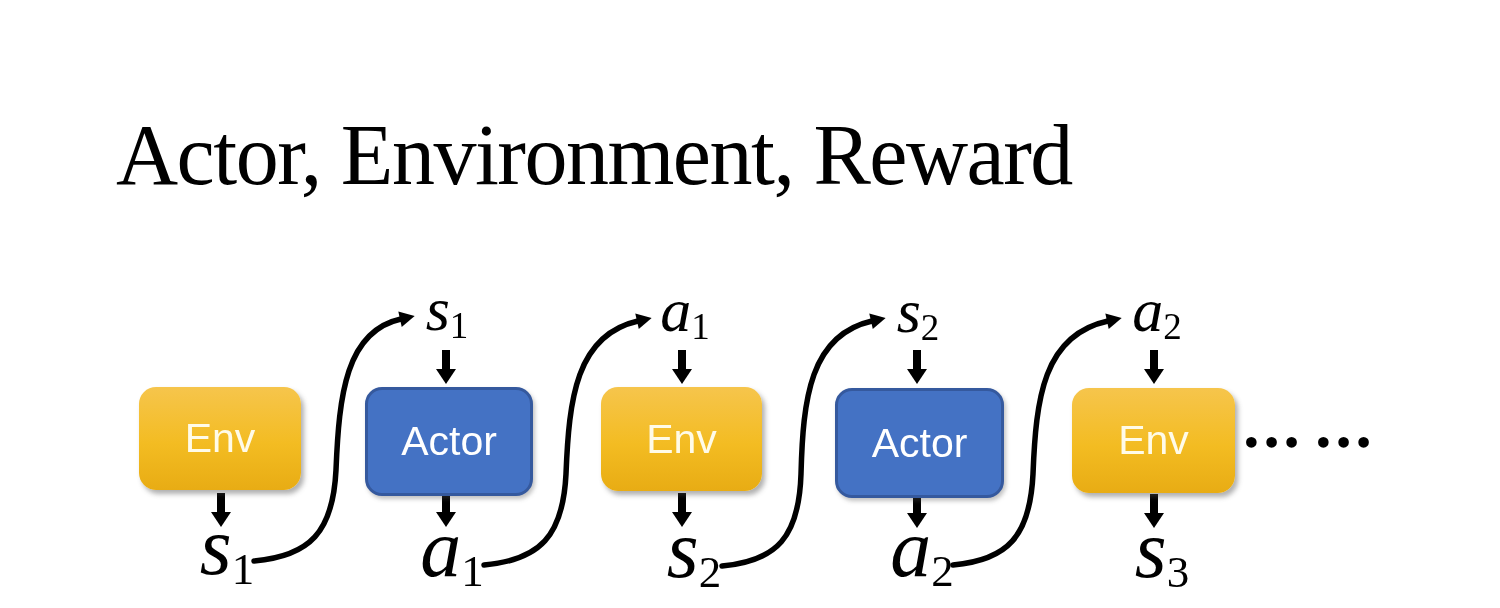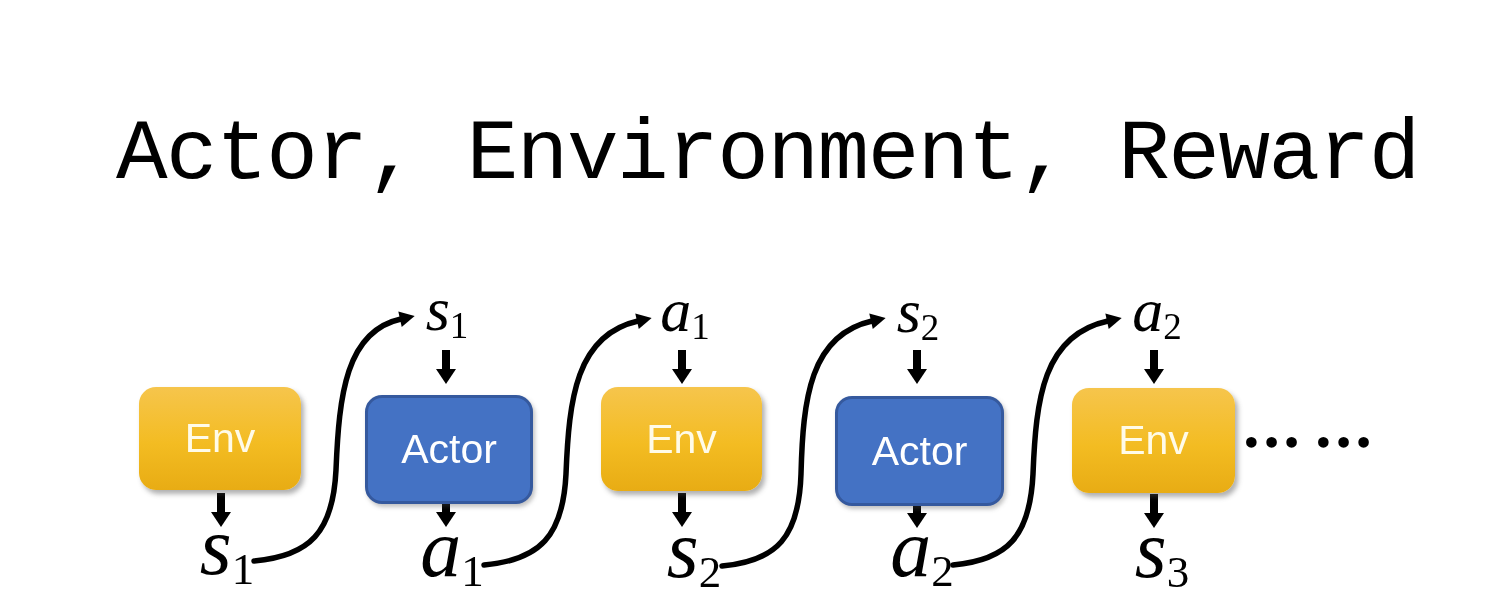--- a/index.html
+++ b/index.html
@@ -2,21 +2,21 @@
 <html style="--ink: #000000; --arrow: #000000; --env-top: #F6C54C; --env-mid: #F3BC22; --env-bot: #E8AC14; --env-text: #FFFBE8; --actor-fill: #4472C4; --actor-border: #35599E; --actor-text: #FFFFFF;"><head>
 <meta charset="utf-8">
 <style>
   html,body{margin:0;padding:0;background:#fff;}
   .slide{
     position:relative;width:1500px;height:608px;background:#fff;overflow:hidden;
     font-family:"Liberation Sans",sans-serif;
   }
   .title{
     position:absolute;left:116px;top:112px;
-    font-family:Liberation Mono, monospace;
+    font-family:Liberation Serif, serif;
     font-weight:200;font-size:86px;line-height:1.0;letter-spacing:-1.5px;
     color:var(--ink,#000);white-space:nowrap;
   }
   .arrows{position:absolute;left:0;top:0;width:1500px;height:608px;}
   .down{stroke:var(--arrow,#000);stroke-width:8;fill:none;}
   .curve{stroke:var(--arrow,#000);stroke-width:5.5;fill:none;stroke-linecap:round;}
   .head{fill:var(--arrow,#000);}
   .mlabel{font-family:"Liberation Serif","DejaVu Serif",serif;font-style:italic;fill:var(--ink,#000);}
   .mlabel .msub{font-style:normal;}
   .mtop{font-size:62px;}
@@ -34,21 +34,20 @@
   .env{
     background:linear-gradient(180deg,var(--env-top,#F6C54C) 0%,var(--env-mid,#F3BC22) 55%,var(--env-bot,#E8AC14) 100%);
     color:var(--env-text,#FFFBE8);
     box-shadow:3px 4px 5px rgba(80,80,80,.45);
   }
   .actor{
     background:var(--actor-fill,#4472C4);
     border:3px solid var(--actor-border,#35599E);
     color:var(--actor-text,#fff);
     box-shadow:2px 3px 4px rgba(80,80,80,.35);
-    margin-top:8px;
   }
   .b1{left:139px;top:387px;width:162px;height:103px;}
   .b2{left:365px;top:387px;width:162px;height:103px;}
   .b3{left:601px;top:387px;width:161px;height:104px;}
   .b4{left:835px;top:388px;width:163px;height:104px;}
   .b5{left:1072px;top:388px;width:163px;height:105px;}
 </style>
 </head>
 <body>
 

